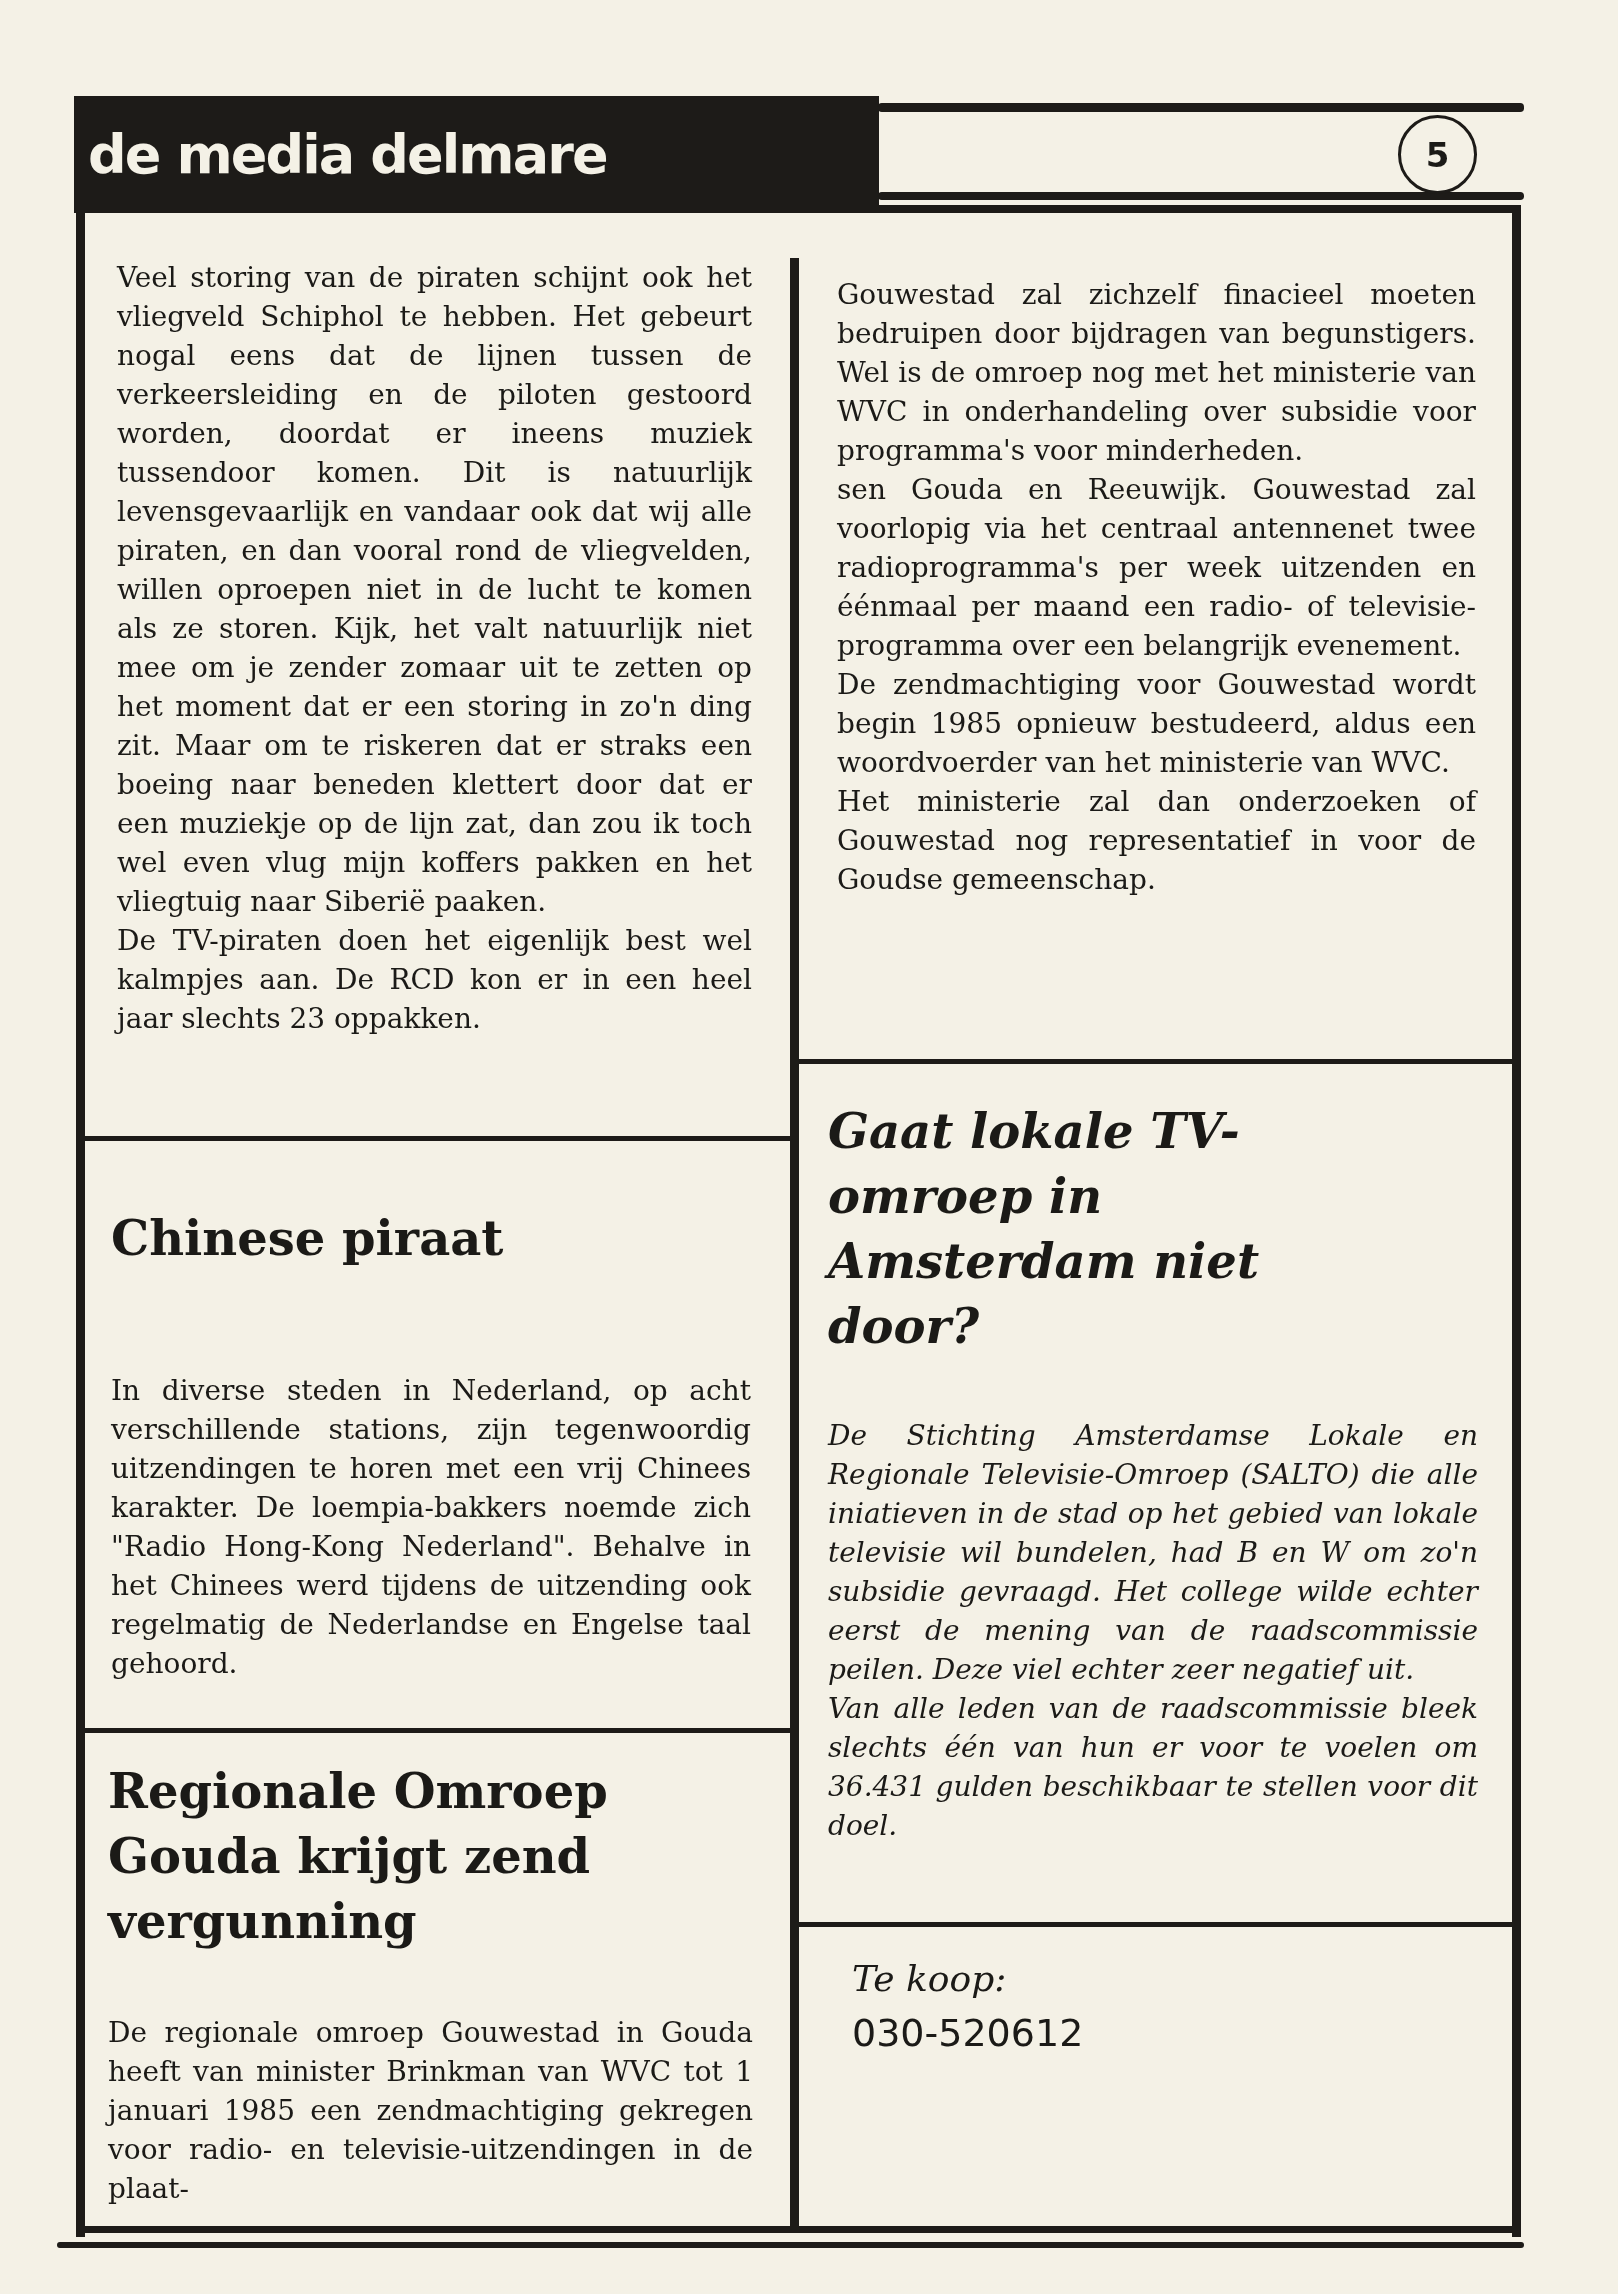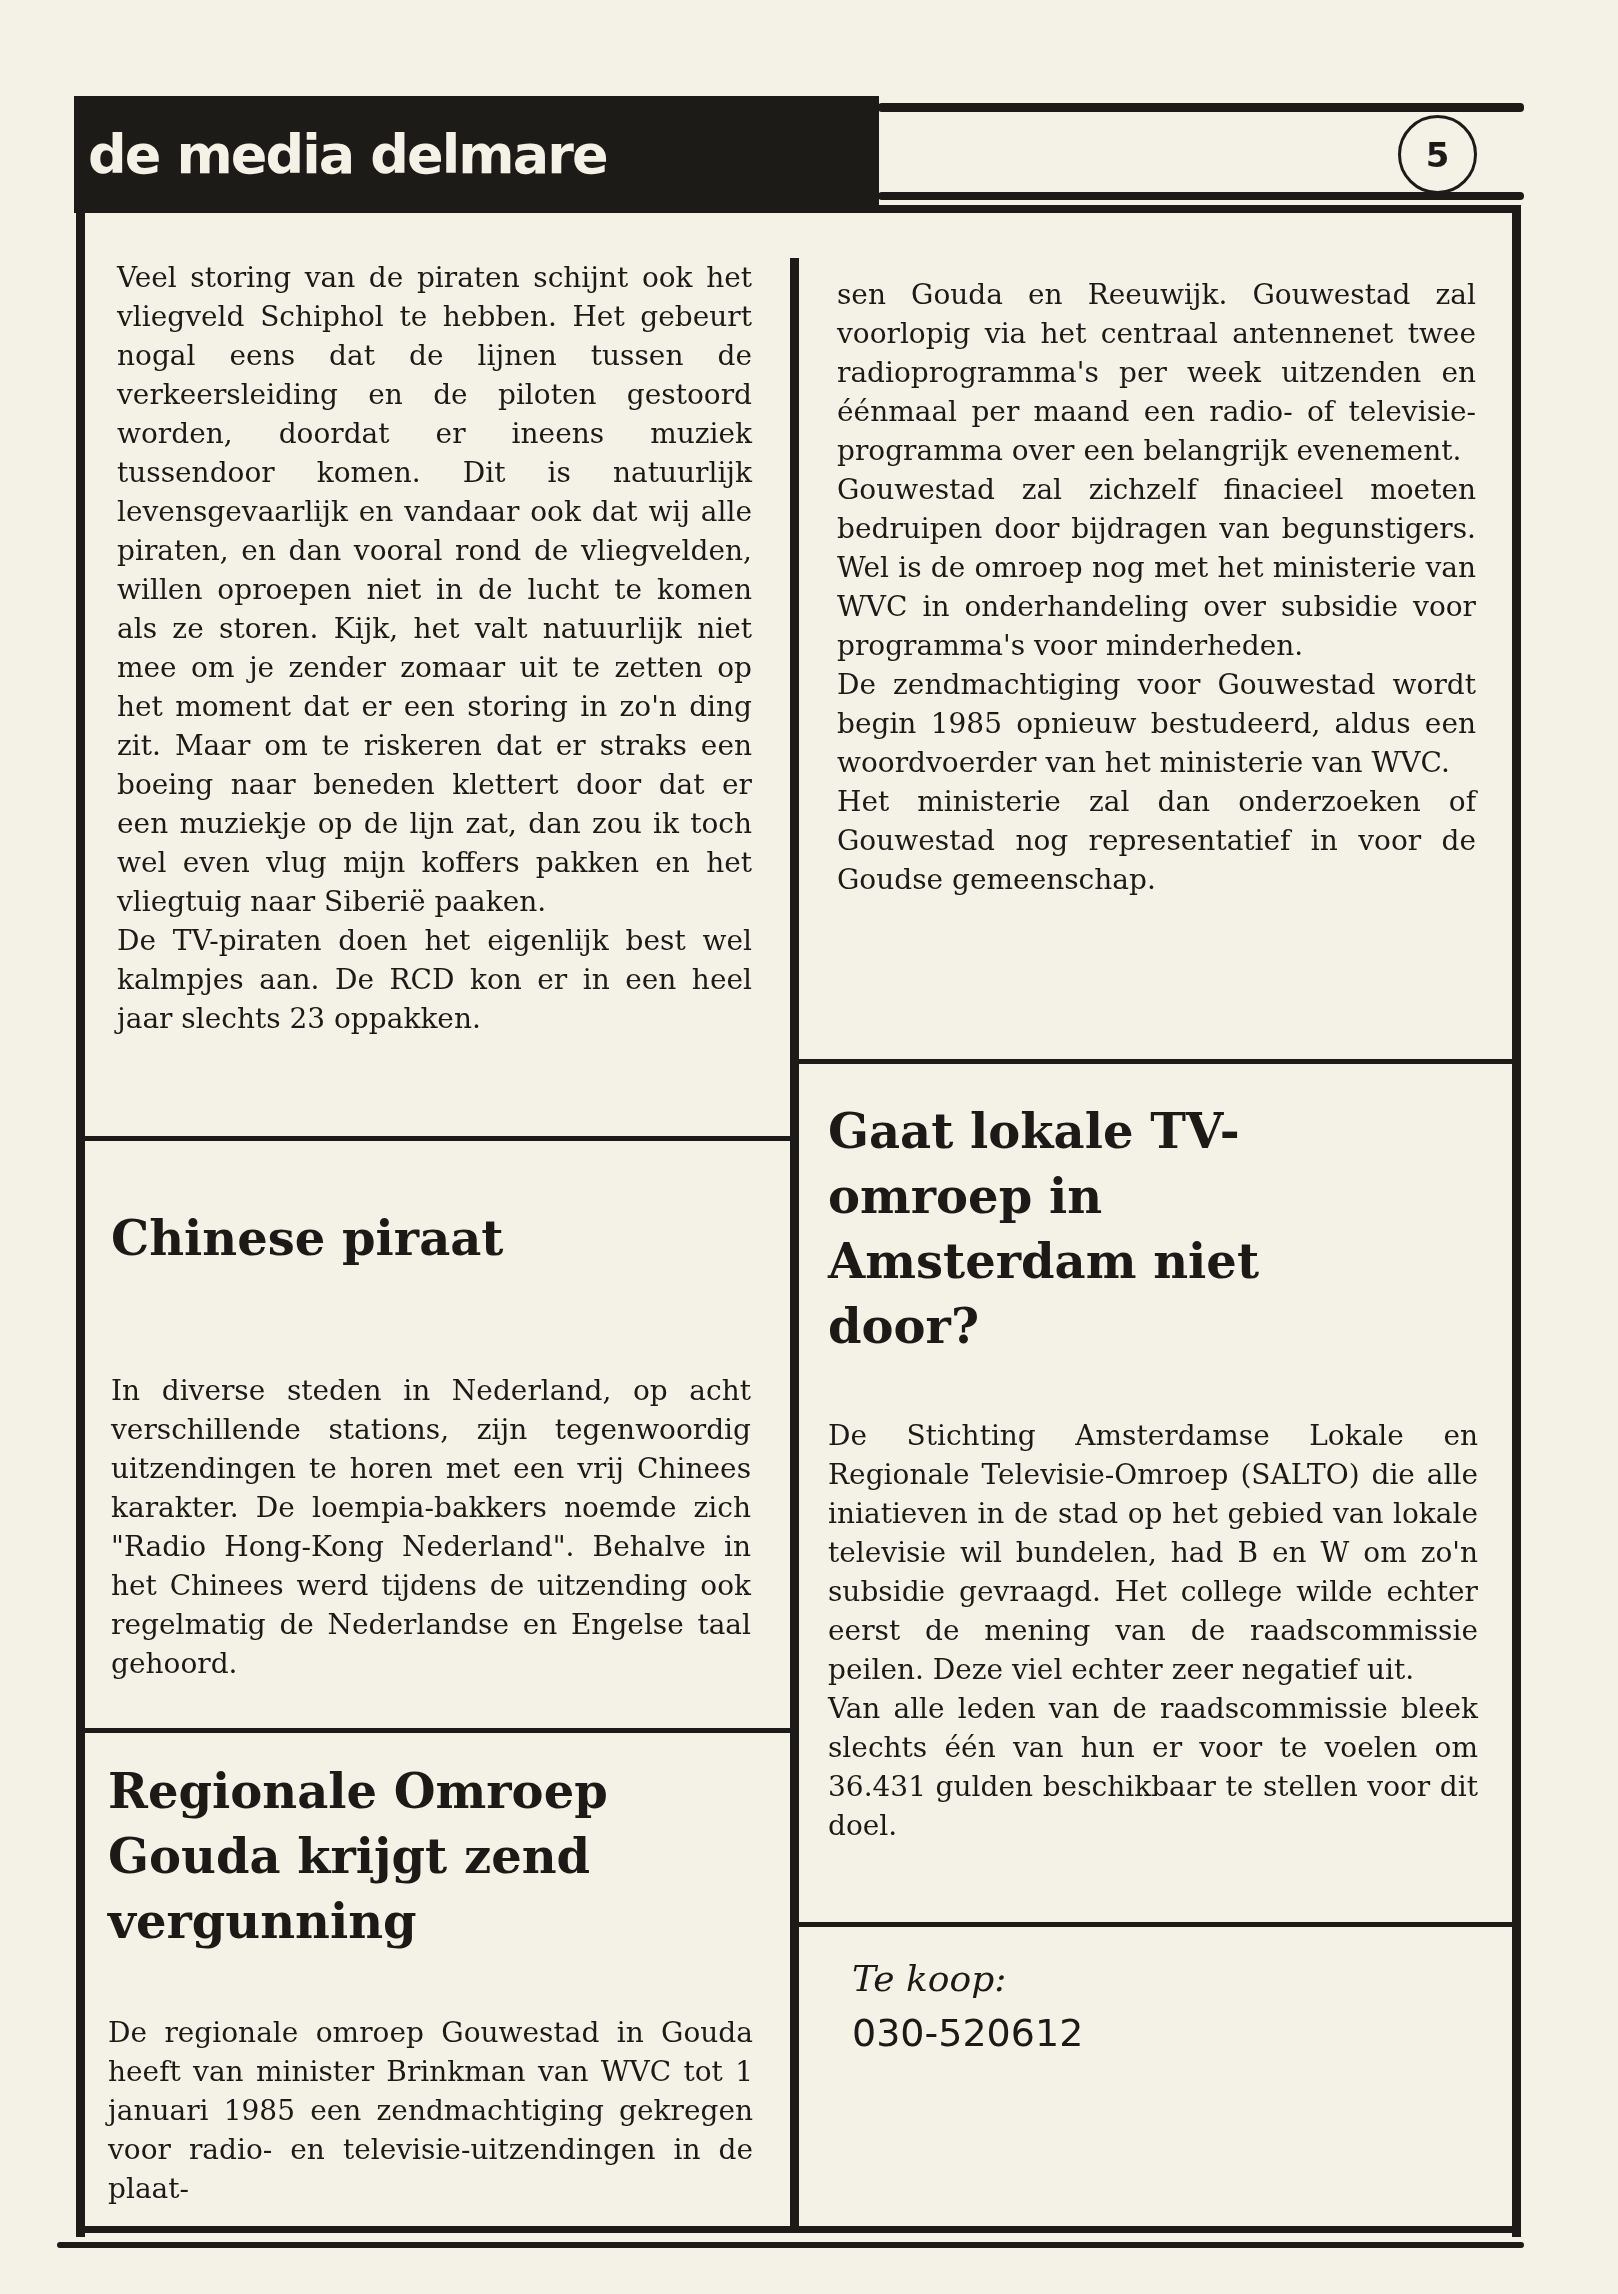--- a/index.html
+++ b/index.html
@@ -91,27 +91,27 @@
 </div>
 
 <div class="abs" style="left:108px; top:1759px; width:645px;">
   <h2 class="headline">Regionale Omroep Gouda krijgt zend vergunning</h2>
   <div class="body-text" style="margin-top:59px;">
     <p>De regionale omroep Gouwestad in Gouda heeft van minister Brinkman van WVC tot 1 januari 1985 een zendmachtiging gekregen voor radio- en televisie-uitzendingen in de plaat-</p>
   </div>
 </div>
 
 <div class="abs body-text" style="left:837px; top:275px; width:639px;">
+  <p>Gouwestad zal zichzelf finacieel moeten bedruipen door bijdragen van begunstigers. Wel is de omroep nog met het ministerie van WVC in onderhandeling over subsidie voor programma's voor minderheden.</p>
   <p>sen Gouda en Reeuwijk. Gouwestad zal voorlopig via het centraal antennenet twee radioprogramma's per week uitzenden en éénmaal per maand een radio- of televisie-programma over een belangrijk evenement.</p>
-  <p>Gouwestad zal zichzelf finacieel moeten bedruipen door bijdragen van begunstigers. Wel is de omroep nog met het ministerie van WVC in onderhandeling over subsidie voor programma's voor minderheden.</p>
   <p>De zendmachtiging voor Gouwestad wordt begin 1985 opnieuw bestudeerd, aldus een woordvoerder van het ministerie van WVC.</p>
   <p>Het ministerie zal dan onderzoeken of Gouwestad nog representatief in voor de Goudse gemeenschap.</p>
 </div>
 
-<div class="abs" style="left:828px; top:1099px; width:650px;">
+<div class="abs" style="left:828px; top:1099px; width:650px;font-style:italic;">
   <h2 class="headline" style="width:497px;">Gaat lokale TV-omroep in Amsterdam niet door?</h2>
   <div class="body-text" style="margin-top:57px;">
     <p>De Stichting Amsterdamse Lokale en Regionale Televisie-Omroep (SALTO) die alle iniatieven in de stad op het gebied van lokale televisie wil bundelen, had B en W om zo'n subsidie gevraagd. Het college wilde echter eerst de mening van de raadscommissie peilen. Deze viel echter zeer negatief uit.</p>
     <p>Van alle leden van de raadscommissie bleek slechts één van hun er voor te voelen om 36.431 gulden beschikbaar te stellen voor dit doel.</p>
   </div>
 </div>
 
 <div class="abs" style="left:852px; top:1952px; width:660px;">
   <div class="ad-italic">Te koop:</div>
   <div class="ad-text" style="font-family:'DejaVu Sans', sans-serif;">030-520612</div>

